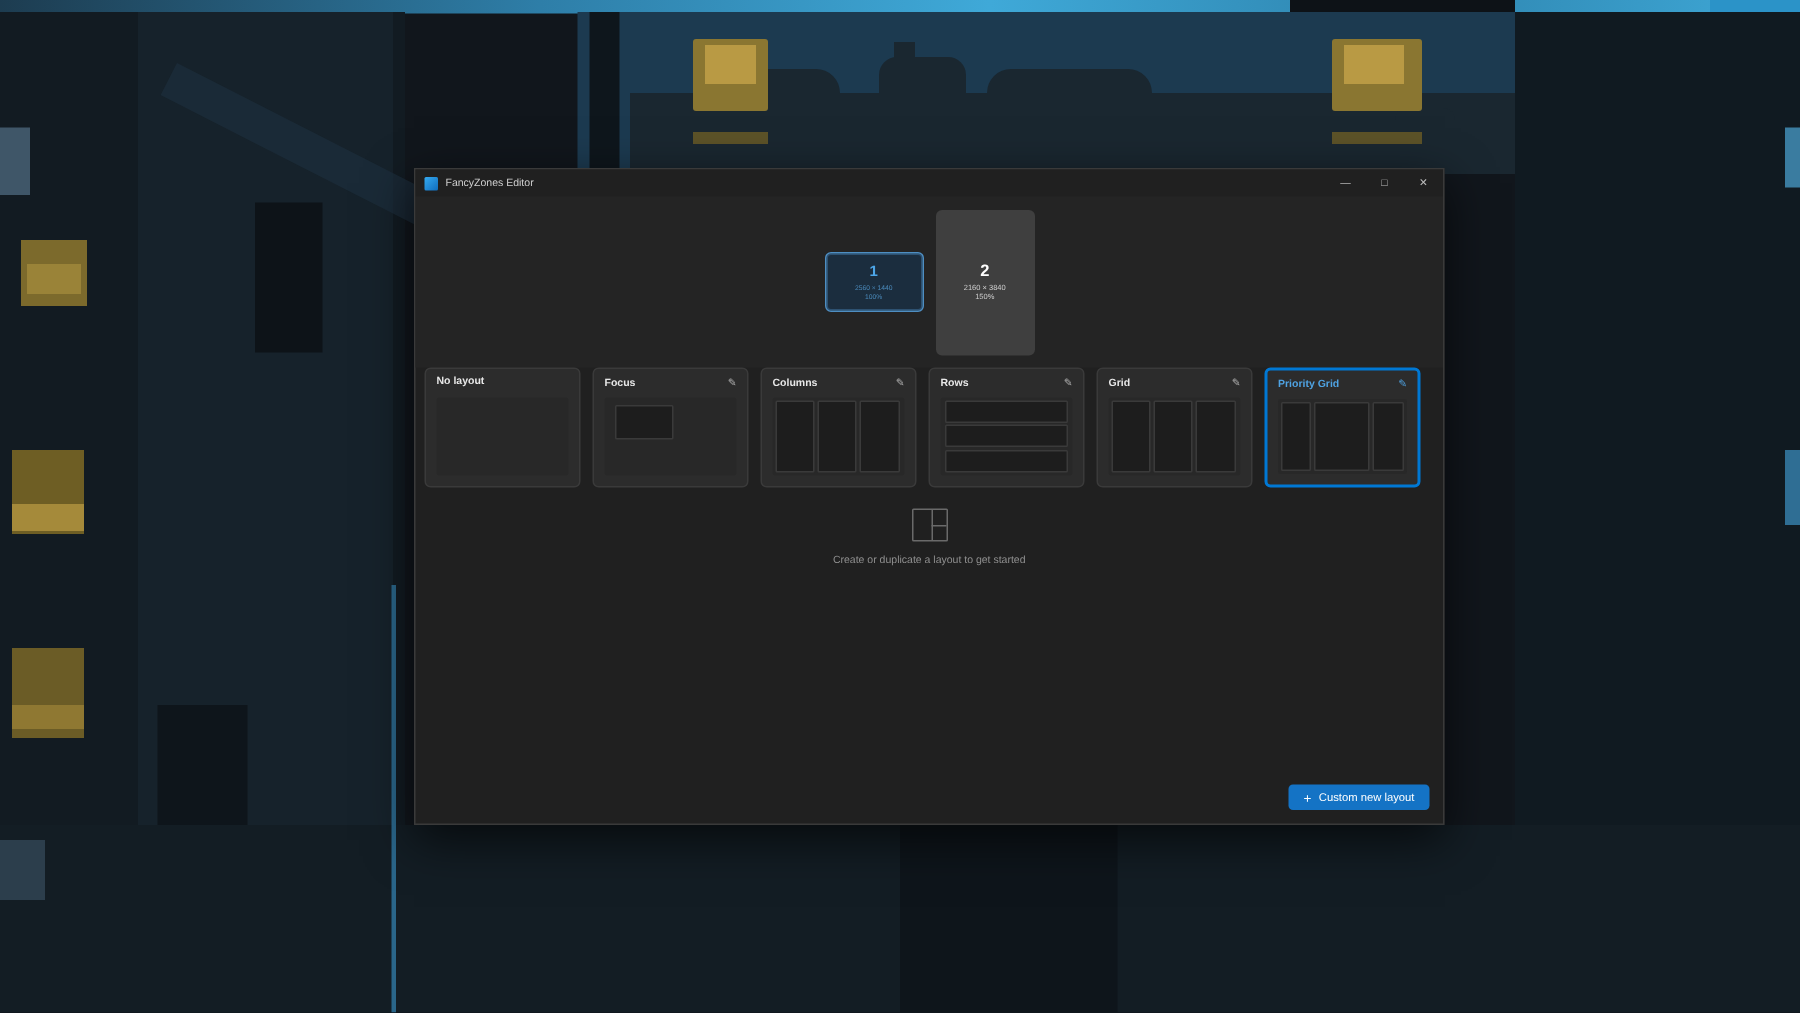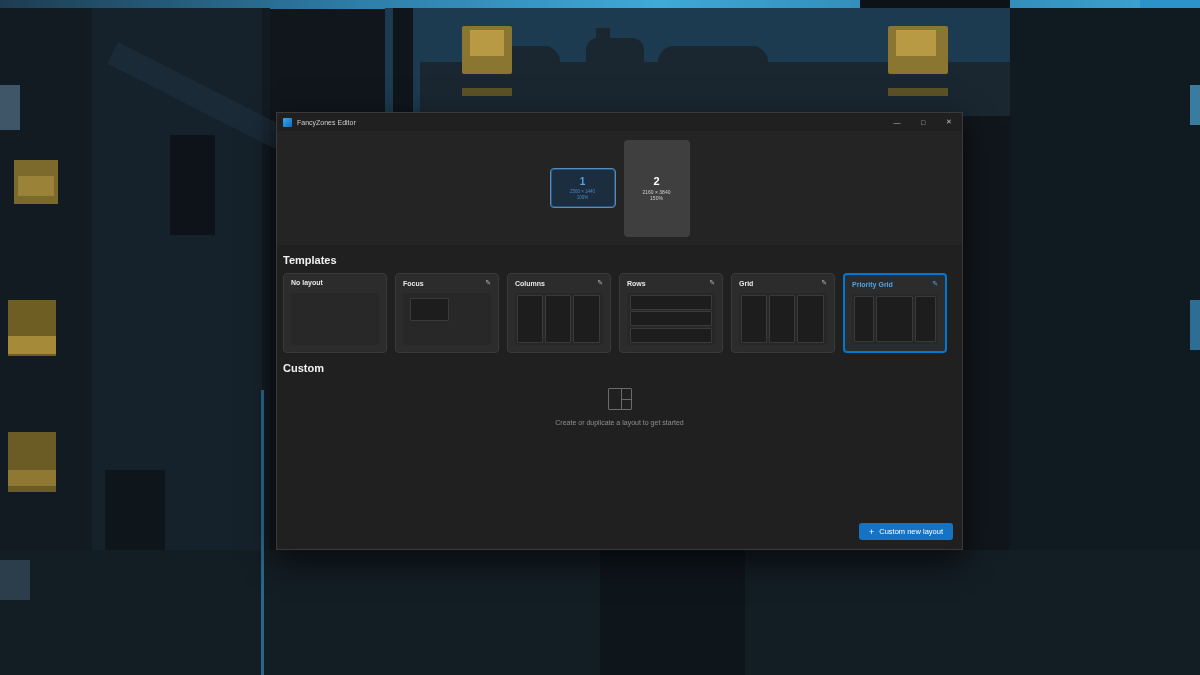--- a/index.html
+++ b/index.html
@@ -145,21 +145,20 @@
       <div class="mon-scale">100%</div>
     </div>
     <div class="monitor" id="monitor-2">
       <div class="mon-num">2</div>
       <div class="mon-res">2160 × 3840</div>
       <div class="mon-scale">150%</div>
     </div>
   </div>
 
   <div id="body-area">
-    <div class="section-heading">Templates</div>
     <div id="template-cards-row">
         <div class="card">
     <div class="card-head">
       <span class="card-label">No layout</span>
       <span class="pencil" style="visibility: hidden;"></span>
     </div>
     <div class="card-preview"></div>
   </div>
         <div class="card">
     <div class="card-head">
@@ -209,21 +208,20 @@
       <span class="pencil">✎</span>
     </div>
     <div class="card-preview">
             <div class="zone" style="left: 2%; top: 4%; width: 24%; height: 92%;"></div>
             <div class="zone" style="left: 28%; top: 4%; width: 43%; height: 92%;"></div>
             <div class="zone" style="left: 73%; top: 4%; width: 25%; height: 92%;"></div>
           </div>
   </div>
       </div>
 
-    <div class="section-heading">Custom</div>
     <div id="custom-empty">
       <div id="empty-icon">
         <div class="v"></div>
         <div class="h"></div>
       </div>
       <div id="empty-text">Create or duplicate a layout to get started</div>
     </div>
   </div>
 
   <button id="create-layout-btn">

